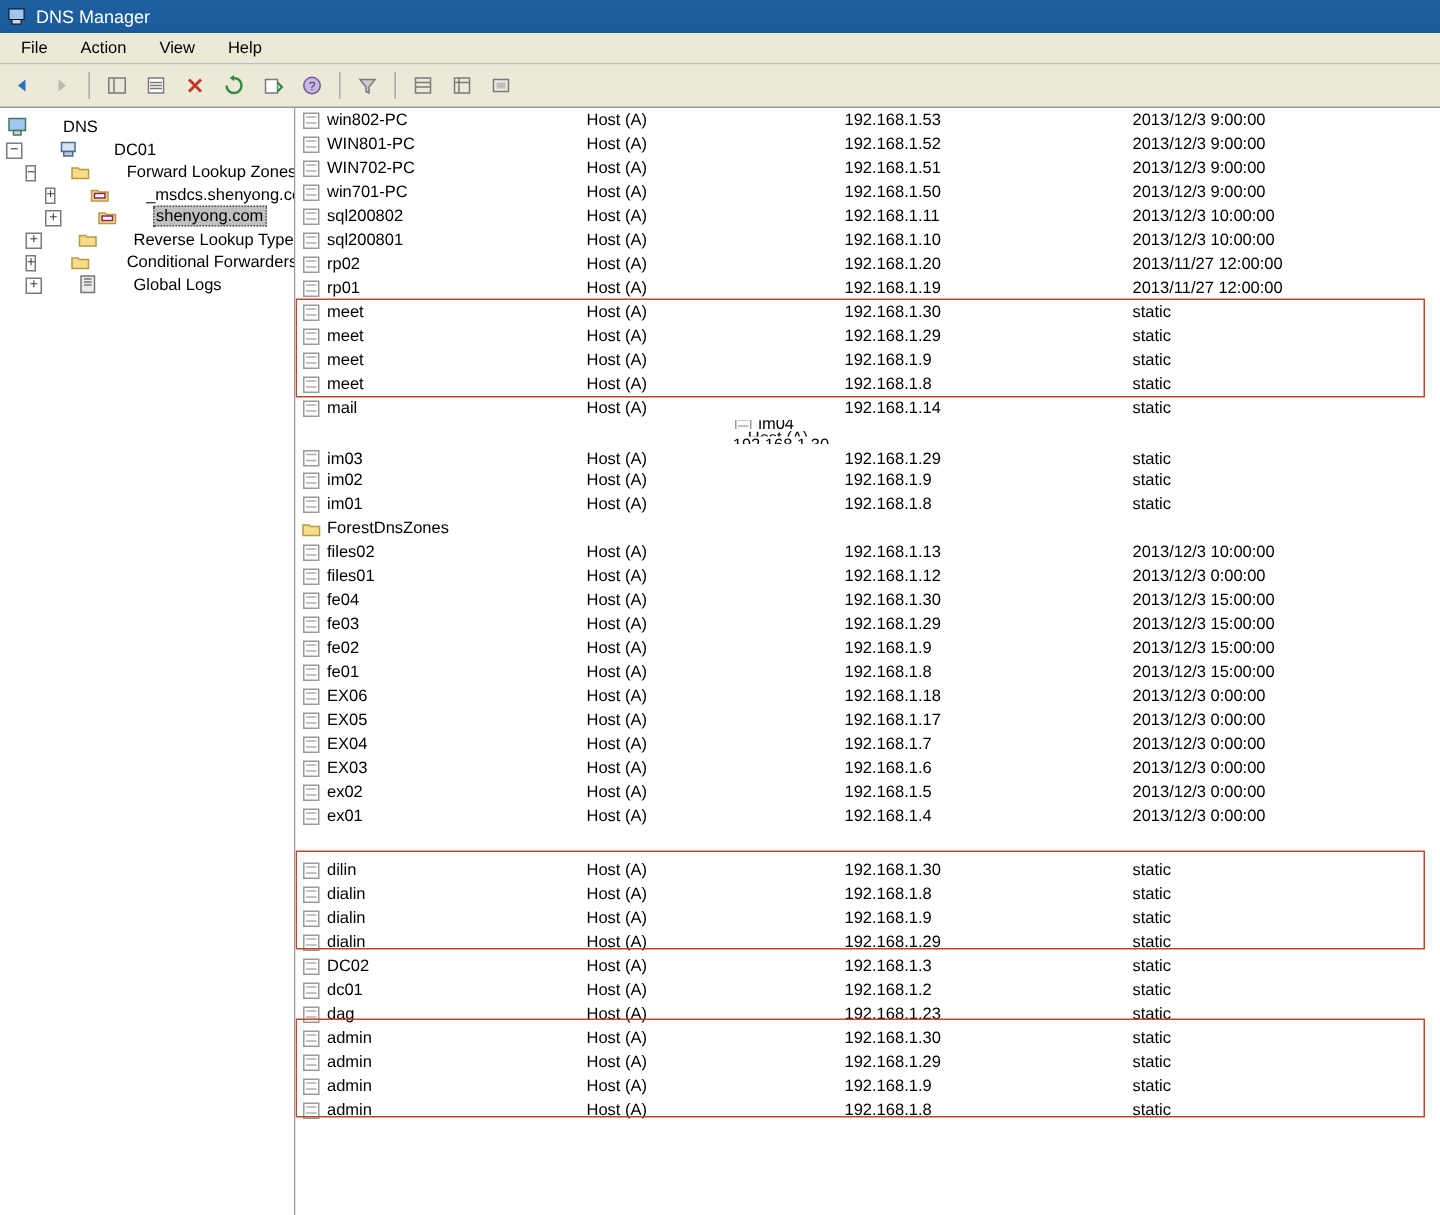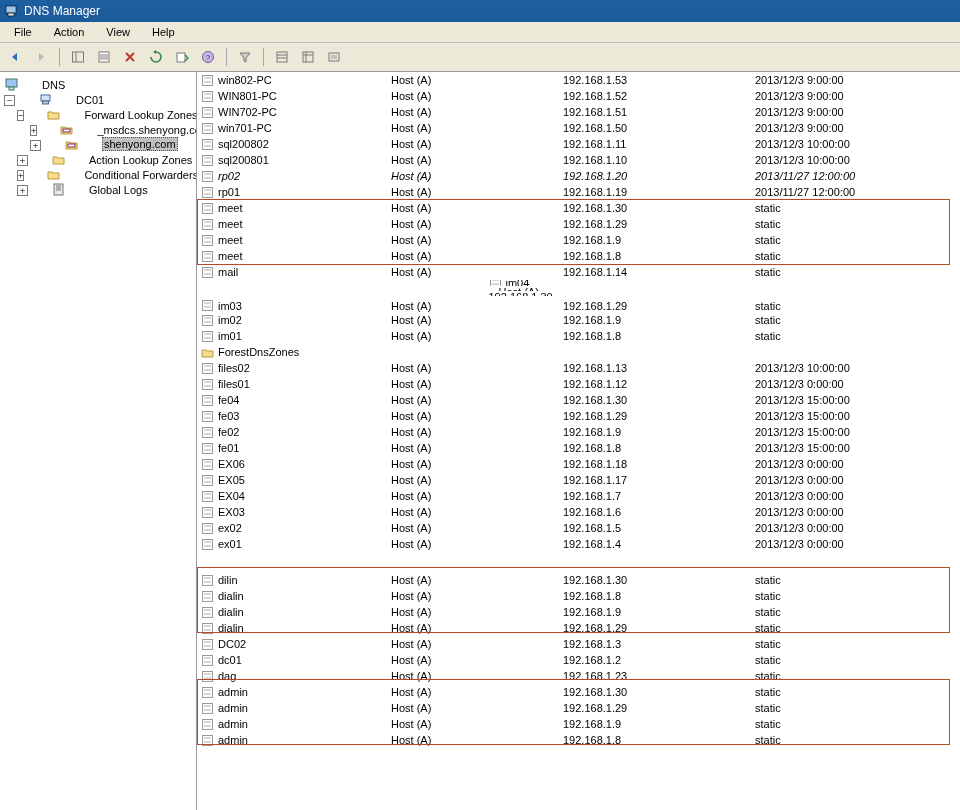--- a/index.html
+++ b/index.html
@@ -331,21 +331,21 @@
         </span>
       <span class="label">shenyong.com</span>
     </div>
     <div class="trow" style="padding-left:17px">
       <span class="ind box">+</span>
       <span class="tico">
           <svg width="13" height="13" viewBox="0 0 13 13">
             <path d="M1 4 L1 11 L12 11 L12 5 L6 5 L5 4 Z" fill="#f7dc8c" stroke="#b89a3b"></path>
           </svg>
         </span>
-      <span class="label">Action Lookup Zones</span>
+      <span class="label">Reverse Lookup Type</span>
     </div>
     <div class="trow" style="padding-left:17px">
       <span class="ind box">+</span>
       <span class="tico">
           <svg width="13" height="13" viewBox="0 0 13 13">
             <path d="M1 4 L1 11 L12 11 L12 5 L6 5 L5 4 Z" fill="#f7dc8c" stroke="#b89a3b"></path>
           </svg>
         </span>
       <span class="label">Conditional Forwarders</span>
     </div>
@@ -454,21 +454,21 @@
                 <line x1="3" y1="6" x2="10" y2="6" stroke="#border"></line>
                 <line x1="3" y1="8" x2="10" y2="8" stroke="#b0b0b0"></line>
               </svg>
             </span>
             <span>sql200801</span>
           </div>
           <div class="c col-type">Host (A)</div>
           <div class="c col-data">192.168.1.10</div>
           <div class="c col-ts">2013/12/3 10:00:00</div>
         </div>
-        <div class="row" style="top: 96px; font-style: italic;">
+        <div class="row" style="top: 96px;">
           <div class="c col-name name-cell">
             <span class="ico-rec">
               <svg width="13" height="13" viewBox="0 0 13 13">
                 <rect x="1.5" y="1.5" width="10" height="10" fill="#fdfdfd" stroke="#9a9a9a"></rect>
                 <line x1="3" y1="4" x2="10" y2="4" stroke="#b0b0b0"></line>
                 <line x1="3" y1="6" x2="10" y2="6" stroke="#border"></line>
                 <line x1="3" y1="8" x2="10" y2="8" stroke="#b0b0b0"></line>
               </svg>
             </span>
             <span>rp02</span>

